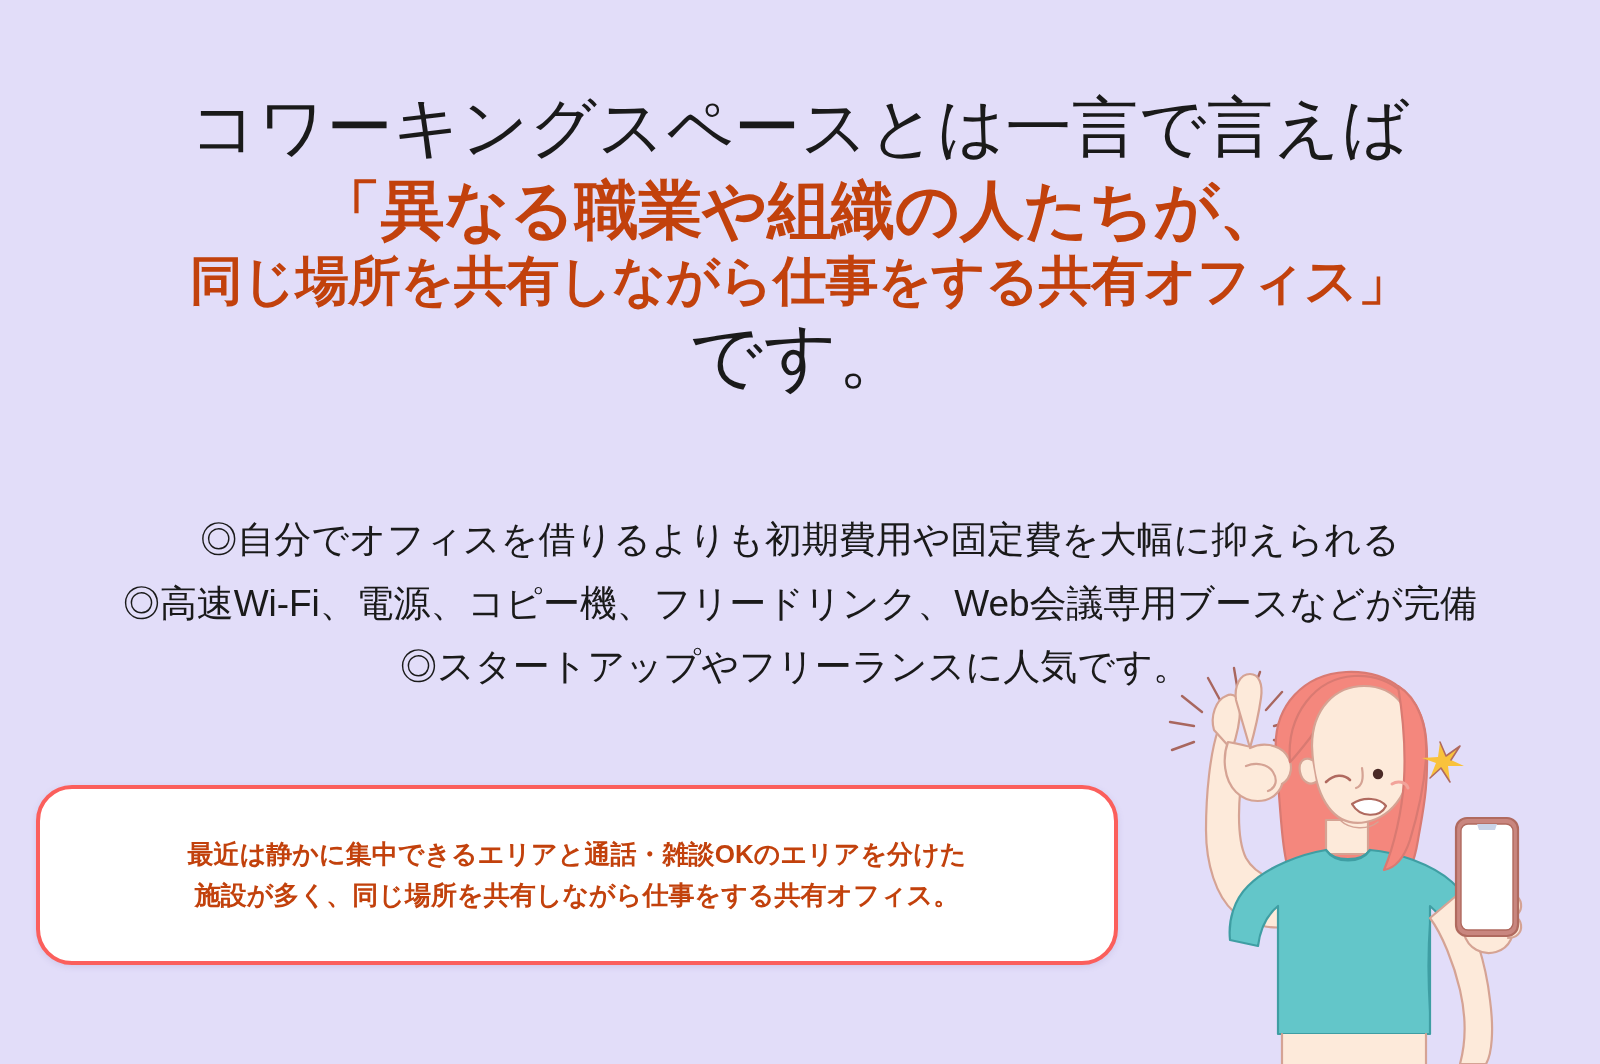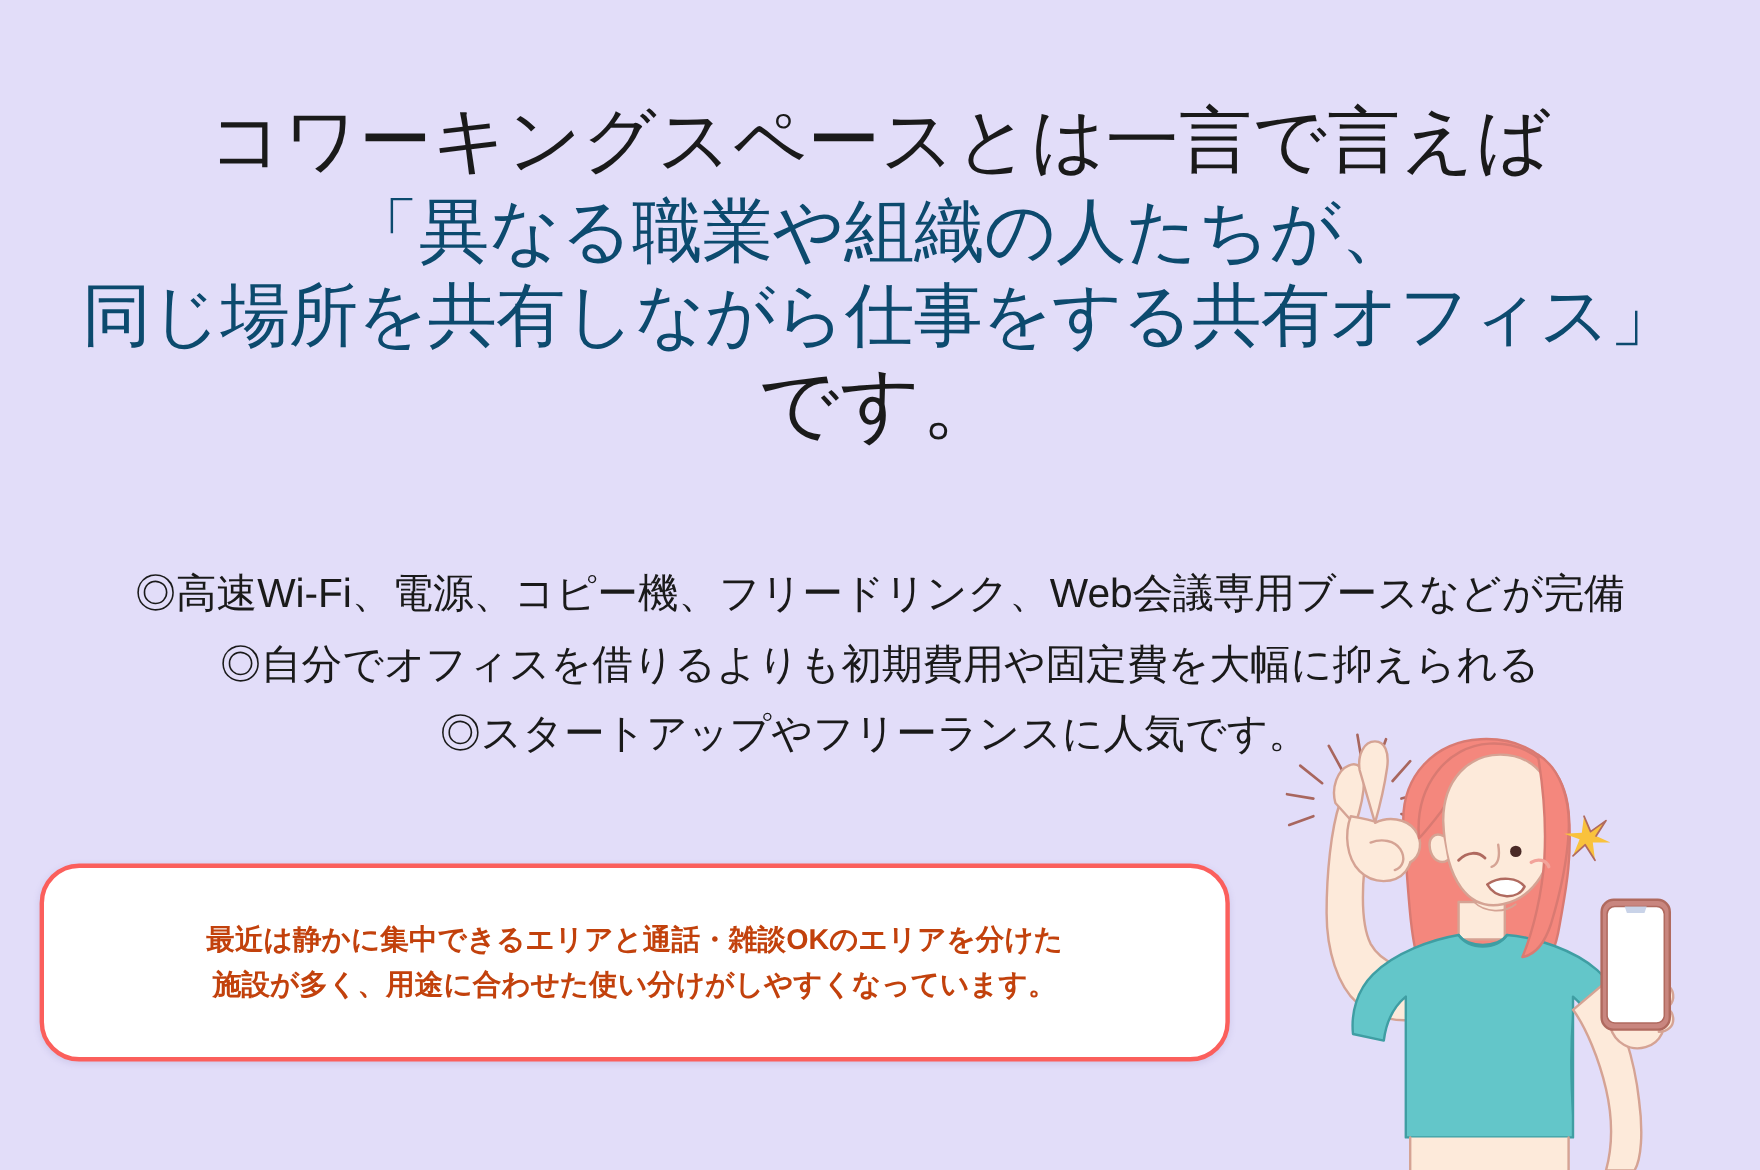--- a/index.html
+++ b/index.html
@@ -30,29 +30,29 @@
     white-space:nowrap;
     letter-spacing:0.01em;
   }
   .h-line.black {
     color:#1a1a1a;
     font-size:66px;
     line-height:1.12;
     font-weight:400;
   }
   .h-line.red {
-    color:#0c4a6e;
+    color:#c2410c;
     font-size:64px;
     line-height:1.22;
-    font-weight:400;
+    font-weight:700;
     letter-spacing:-0.005em;
   }
   .h-line.l1 { font-size:66px;margin-top:37px; }
   .h-line.l2 { margin-top:6px; }
-  .h-line.l3 { font-size:63px; letter-spacing:-0.012em; }
+  .h-line.l3 { font-size:53px; letter-spacing:-0.012em; }
   .h-line.l4 { font-size:72px; margin-top:2px; }
 
   
   .bullets {
     position:absolute;
     top:508px;
     left:0;
     width:1600px;
     text-align:center;
     color:#1a1a1a;
@@ -110,28 +110,28 @@
 <div class="slide">
 
   <div class="headline">
     <span class="h-line black l1">コワーキングスペースとは一言で言えば</span>
     <span class="h-line red l2">「異なる職業や組織の人たちが、</span>
     <span class="h-line red l3">同じ場所を共有しながら仕事をする共有オフィス」</span>
     <span class="h-line black l4">です。</span>
   </div>
 
   <div class="bullets">
+    <span class="bullet b2">◎自分でオフィスを借りるよりも初期費用や固定費を大幅に抑えられる</span>
     <span class="bullet b1">◎高速Wi-Fi、電源、コピー機、フリードリンク、Web会議専用ブースなどが完備</span>
-    <span class="bullet b2">◎自分でオフィスを借りるよりも初期費用や固定費を大幅に抑えられる</span>
     <span class="bullet b3">◎スタートアップやフリーランスに人気です。</span>
   </div>
 
   <div class="callout">
     <span class="callout-line">最近は静かに集中できるエリアと通話・雑談OKのエリアを分けた</span>
-    <span class="callout-line">施設が多く、用途に合わせた使い分けがしやすくなっています。</span>
+    <span class="callout-line">施設が多く、同じ場所を共有しながら仕事をする共有オフィス。</span>
   </div>
 
   <div class="illustration">
     <svg viewBox="0 0 470 430" xmlns="http://www.w3.org/2000/svg">
       <g fill="none" stroke="#b06a5f" stroke-width="2.2" stroke-linecap="round" stroke-linejoin="round">
 
         <g stroke="#a8665e" stroke-width="2.4">
           <line x1="78" y1="44" x2="90" y2="66"></line>
           <line x1="104" y1="34" x2="108" y2="58"></line>
           <line x1="130" y1="38" x2="122" y2="60"></line>

